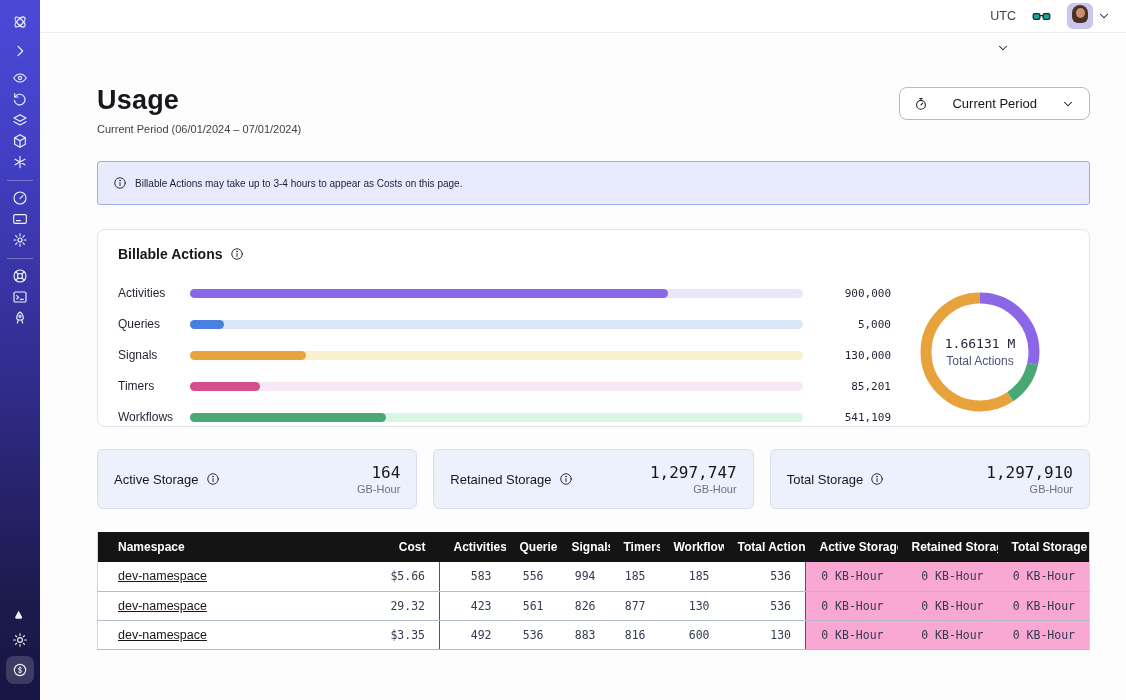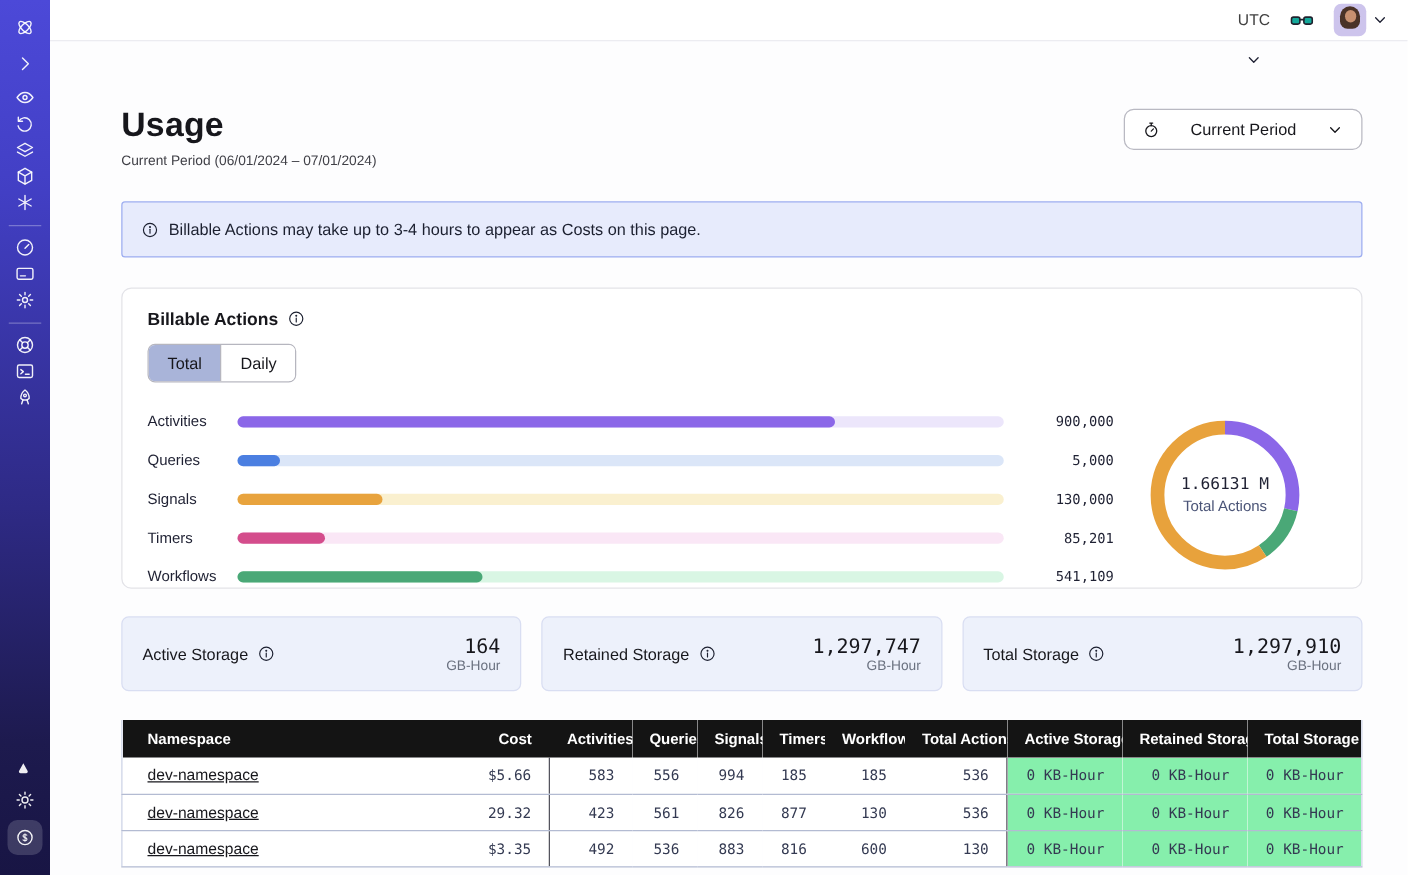--- a/index.html
+++ b/index.html
@@ -41,21 +41,21 @@
   .title-row { margin-top:52px; display:flex; justify-content:space-between; align-items:flex-start; }
   h1 { font-size:27px; font-weight:600; color:#17171c; letter-spacing:.2px; }
   .subtitle { margin-top:7px; font-size:11px; color:#3f3f46; }
   .period-btn { display:flex; align-items:center; gap:24px; background:#fff;
     border:1px solid #b9b9c2; border-radius:8px; padding:8px 14px; font-size:13px;
     color:#17171c; cursor:pointer; margin-top:2px; }
   .period-btn svg { width:14px; height:14px; stroke:#17171c; stroke-width:1.8; fill:none;
     stroke-linecap:round; stroke-linejoin:round; }
 
   .banner { margin-top:26px; background:#e7ebfc; border:1px solid #9dadf0; border-radius:3px;
-    padding:14px 15px; display:flex; align-items:center; gap:8px; font-size:13px; color:#1c2030; }
+    padding:14px 15px; display:flex; align-items:center; gap:8px; font-size:10px; color:#1c2030; }
   .info-i { width:14px; height:14px; stroke:#1c2030; stroke-width:1.6; fill:none; flex:0 0 14px;
     stroke-linecap:round; }
 
   .card { margin-top:24px; background:#fff; border:1px solid #e3e3e8; border-radius:8px;
     padding:16px 20px 2px 20px; }
   .card-title { display:flex; align-items:center; gap:7px; font-size:14px; font-weight:700; color:#17171c; }
   .seg { display:inline-flex; margin-top:12px; border:1px solid #b6b6bf; border-radius:6px;
     overflow:hidden; background:#fff; }
   .seg-btn { padding:7px 15px; font-size:13px; color:#17171c; cursor:pointer; background:#fff; }
   .seg-btn.active { background:#a9b4d9; font-weight:400; }
@@ -89,21 +89,21 @@
   .usage thead th { background:#141414; color:#fff; font-size:12px; font-weight:600;
     height:30px; padding:0 14px; text-align:right; white-space:nowrap; overflow:hidden; }
   .usage thead th.th-ns { text-align:left; padding-left:20px;margin-left:25px; }
   .usage td { height:29px; font-family:"DejaVu Sans Mono", monospace; font-size:11.5px;
     color:#343a52; text-align:right; padding:0 14px; border-bottom:1px solid #b3bbd2;
     white-space:nowrap; overflow:hidden; background:#fff; }
   .usage td.td-ns { text-align:left; padding-left:20px; font-family:"Liberation Sans", sans-serif;
     font-size:12.5px; }
   .usage td.td-ns a { color:#17171c; text-decoration:underline; cursor:pointer; }
   .usage td.sep-l { border-left:1px solid #53545e; }
-  .usage td.storage-cell { background:#86efac; }
+  .usage td.storage-cell { background:#f9a8d4; }
 </style>
 </head>
 <body>
 
 <div class="app">
 
   <nav class="sidebar">
     <div class="sb-icon sb-logo">
       <svg viewBox="0 0 24 24">
           <ellipse cx="12" cy="12" rx="9.5" ry="4.2" transform="rotate(45 12 12)"></ellipse>
@@ -259,24 +259,20 @@
       </div>
 
       <div class="card">
         <div class="card-title">
           <span>Billable Actions</span>
           <svg class="info-i" viewBox="0 0 24 24">
               <circle cx="12" cy="12" r="9"></circle>
               <path d="M12 11v5.5"></path>
               <circle cx="12" cy="7.8" r=".6" fill="#17171c"></circle>
             </svg>
-        </div>
-        <div class="seg">
-          <div class="seg-btn active">Total</div>
-          <div class="seg-btn">Daily</div>
         </div>
 
         <div class="ba-body">
           <div class="bars">
             <div class="bar-row">
               <span class="bar-label">Activities</span>
               <div class="bar-track" style="background: rgb(236, 230, 251);">
                   <div class="bar-fill" style="background: rgb(139, 103, 232); width: 78%;"></div>
                 </div>
               <span class="bar-val">900,000</span>

